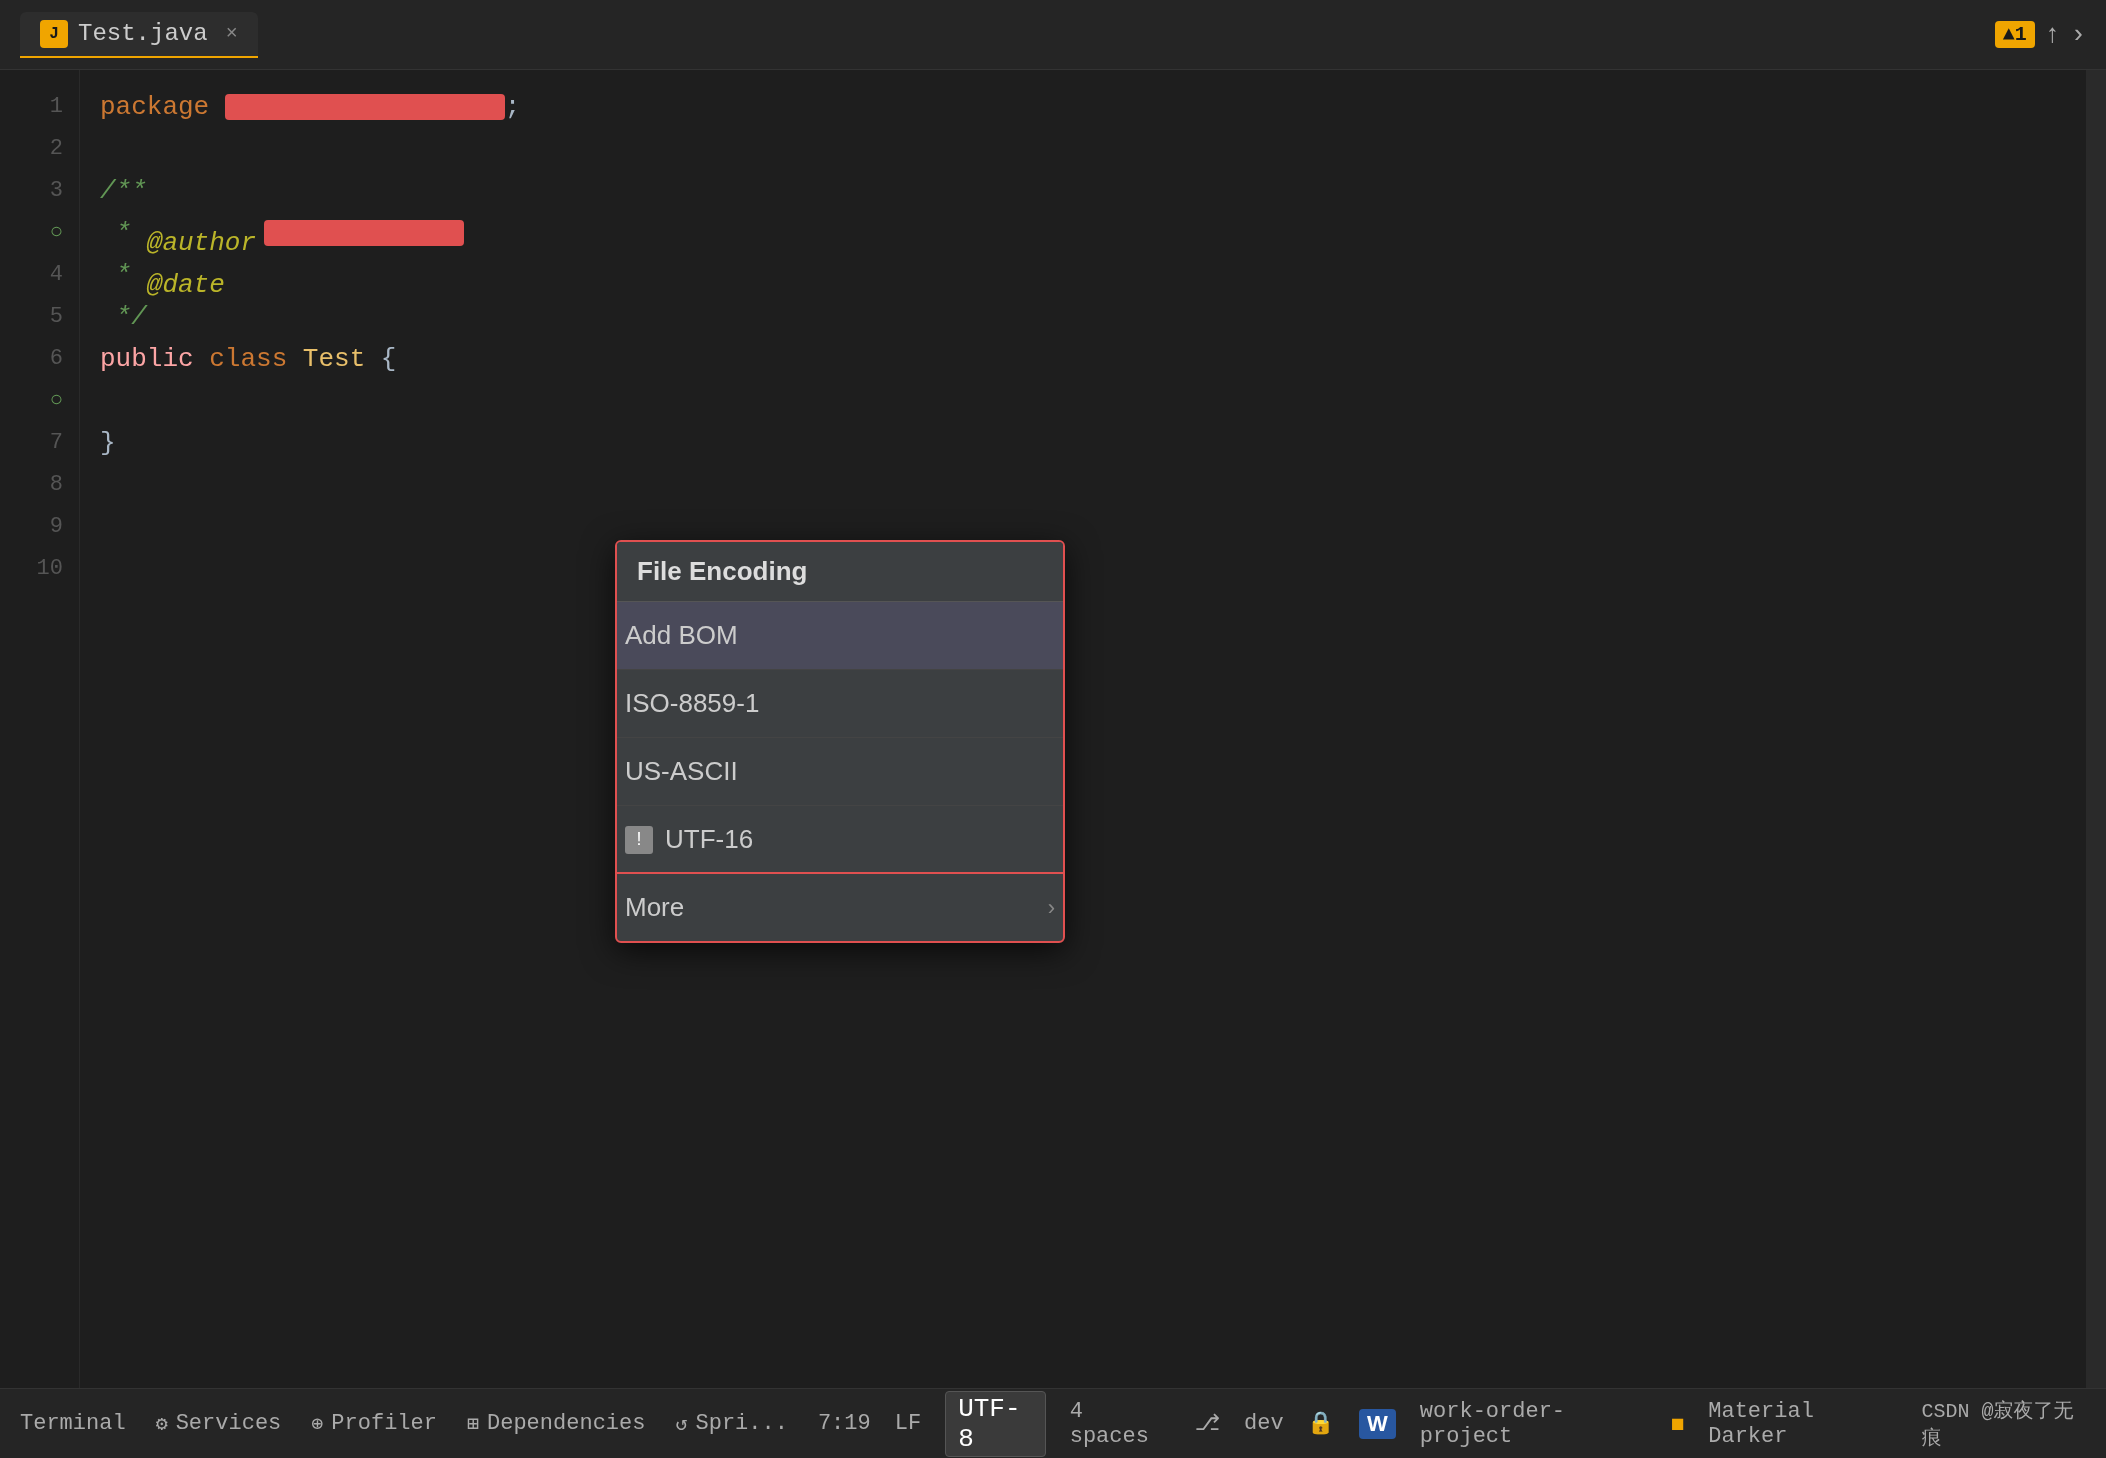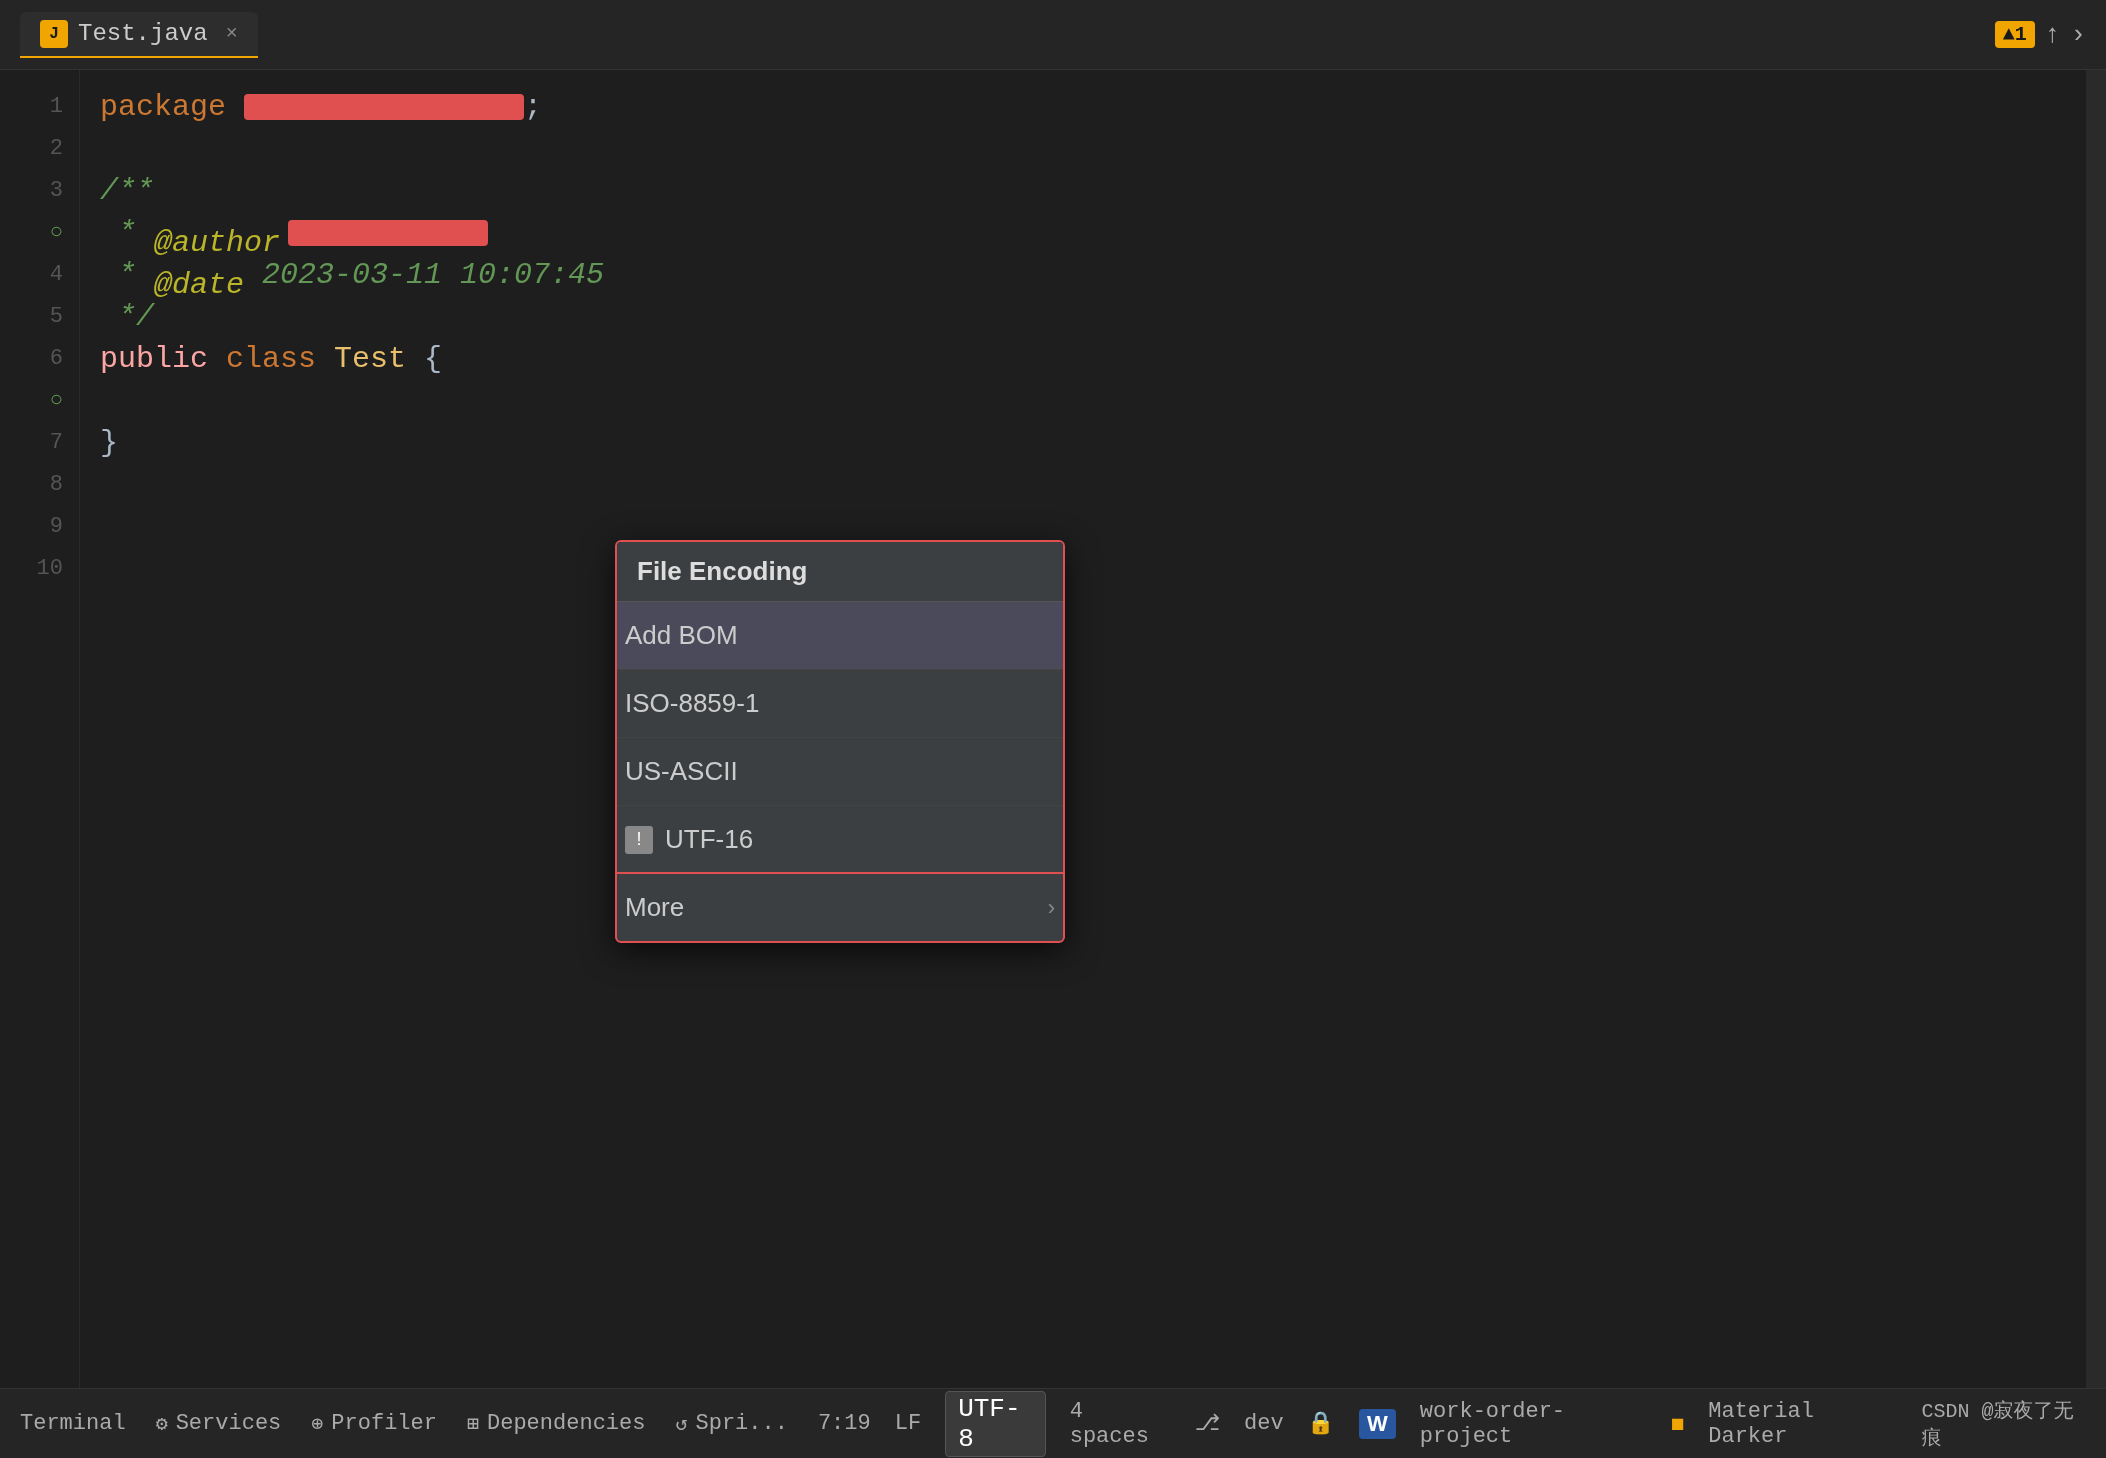--- a/index.html
+++ b/index.html
@@ -91,21 +91,21 @@
       line-height: 42px;
       padding-right: 16px;
       user-select: none;
       border-right: 1px solid #2a2a2a;
       flex-shrink: 0;
     }
 
     .code-content {
       flex: 1;
       padding: 16px 20px;
-      font-size: 30px;
+      font-size: 26px;
       line-height: 42px;
       color: #ccc;
       overflow: hidden;
     }
 
     .code-line {
       display: flex;
       align-items: center;
       height: 42px;
       white-space: pre;
@@ -305,21 +305,21 @@
 
     <div class="code-line">
       <span class="comment-green">/**</span>
     </div>
 
     <div class="code-line">
       <span class="comment-green">&nbsp;* </span><span class="comment-tag">@author</span><span class="redact" style="width:200px; margin-left:8px;"></span>
     </div>
 
     <div class="code-line">
-      <span class="comment-green">&nbsp;* </span><span class="comment-tag">@date </span><span class="comment-green">2023-03-11 10:07:45</span>
+      <span class="comment-green">&nbsp;* </span><span class="comment-tag">@date </span>
     </div>
 
     <div class="code-line">
       <span class="comment-green">&nbsp;*/</span>
     </div>
 
     <div class="code-line">
       <span class="kw-public">public </span><span class="kw-class">class </span><span class="class-name">Test </span><span class="punctuation">{</span>
     </div>
 

